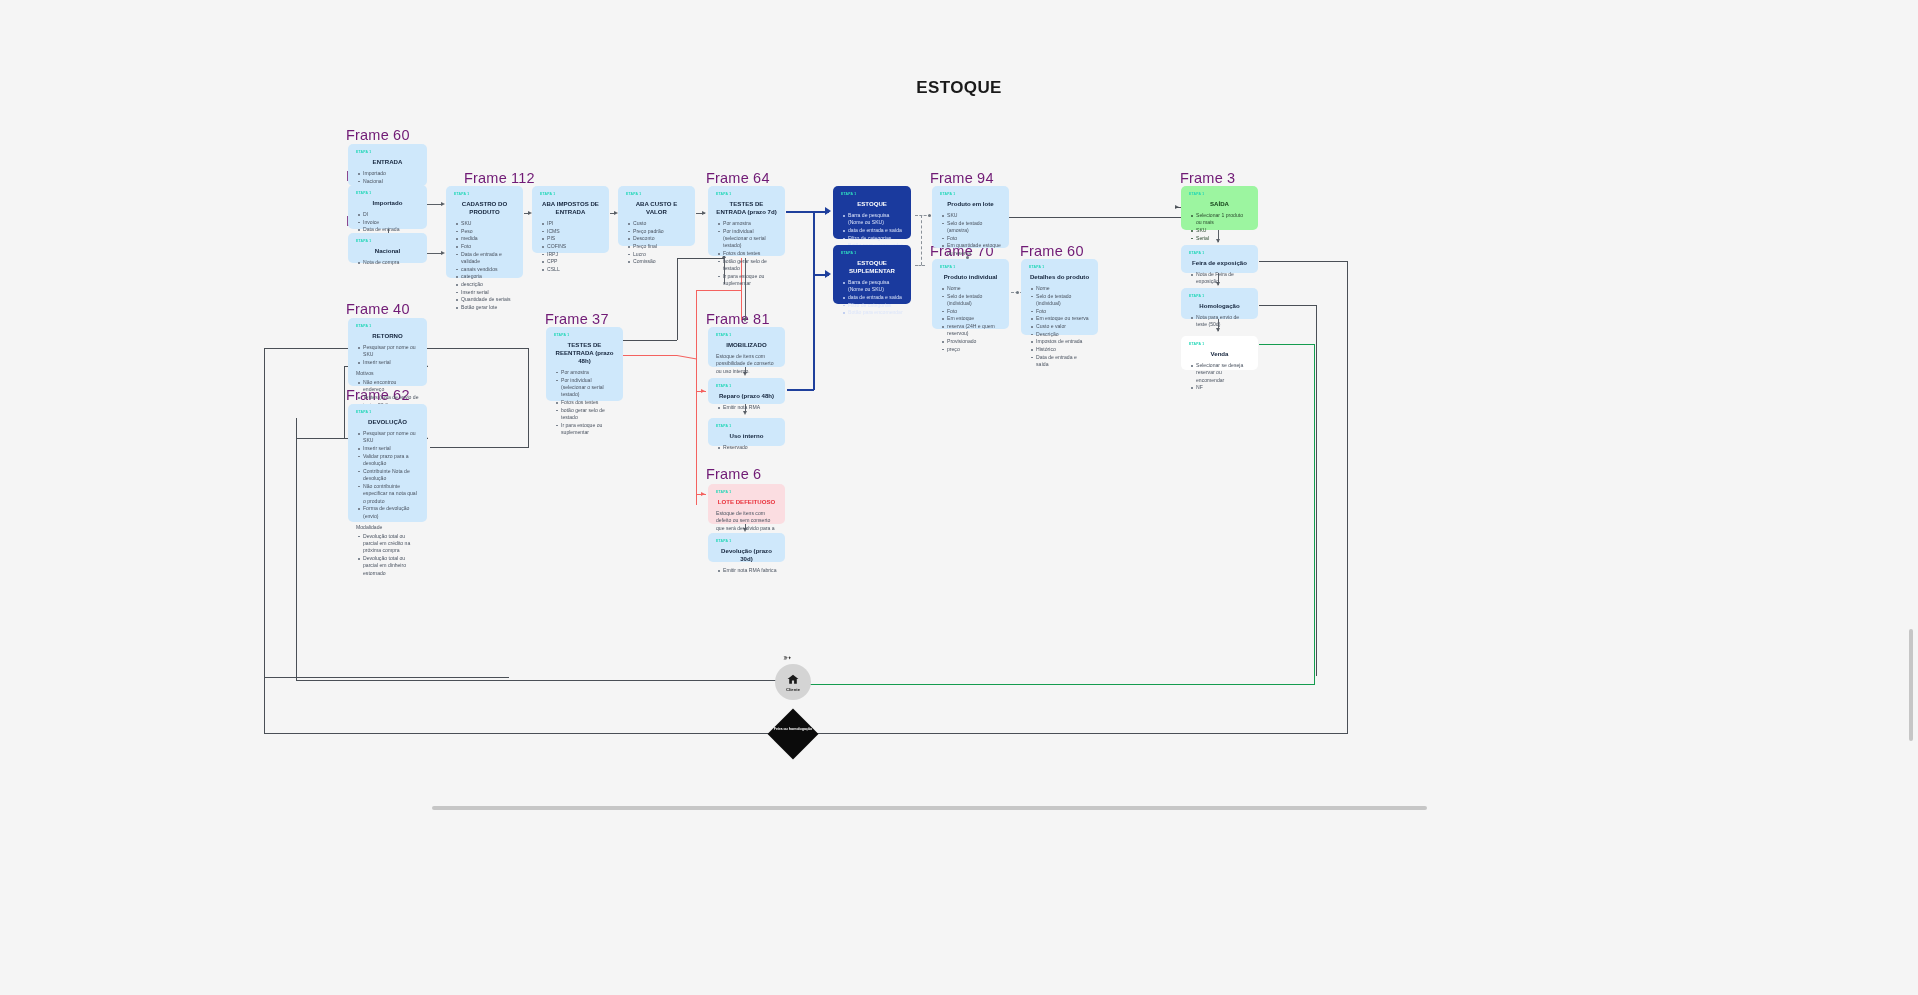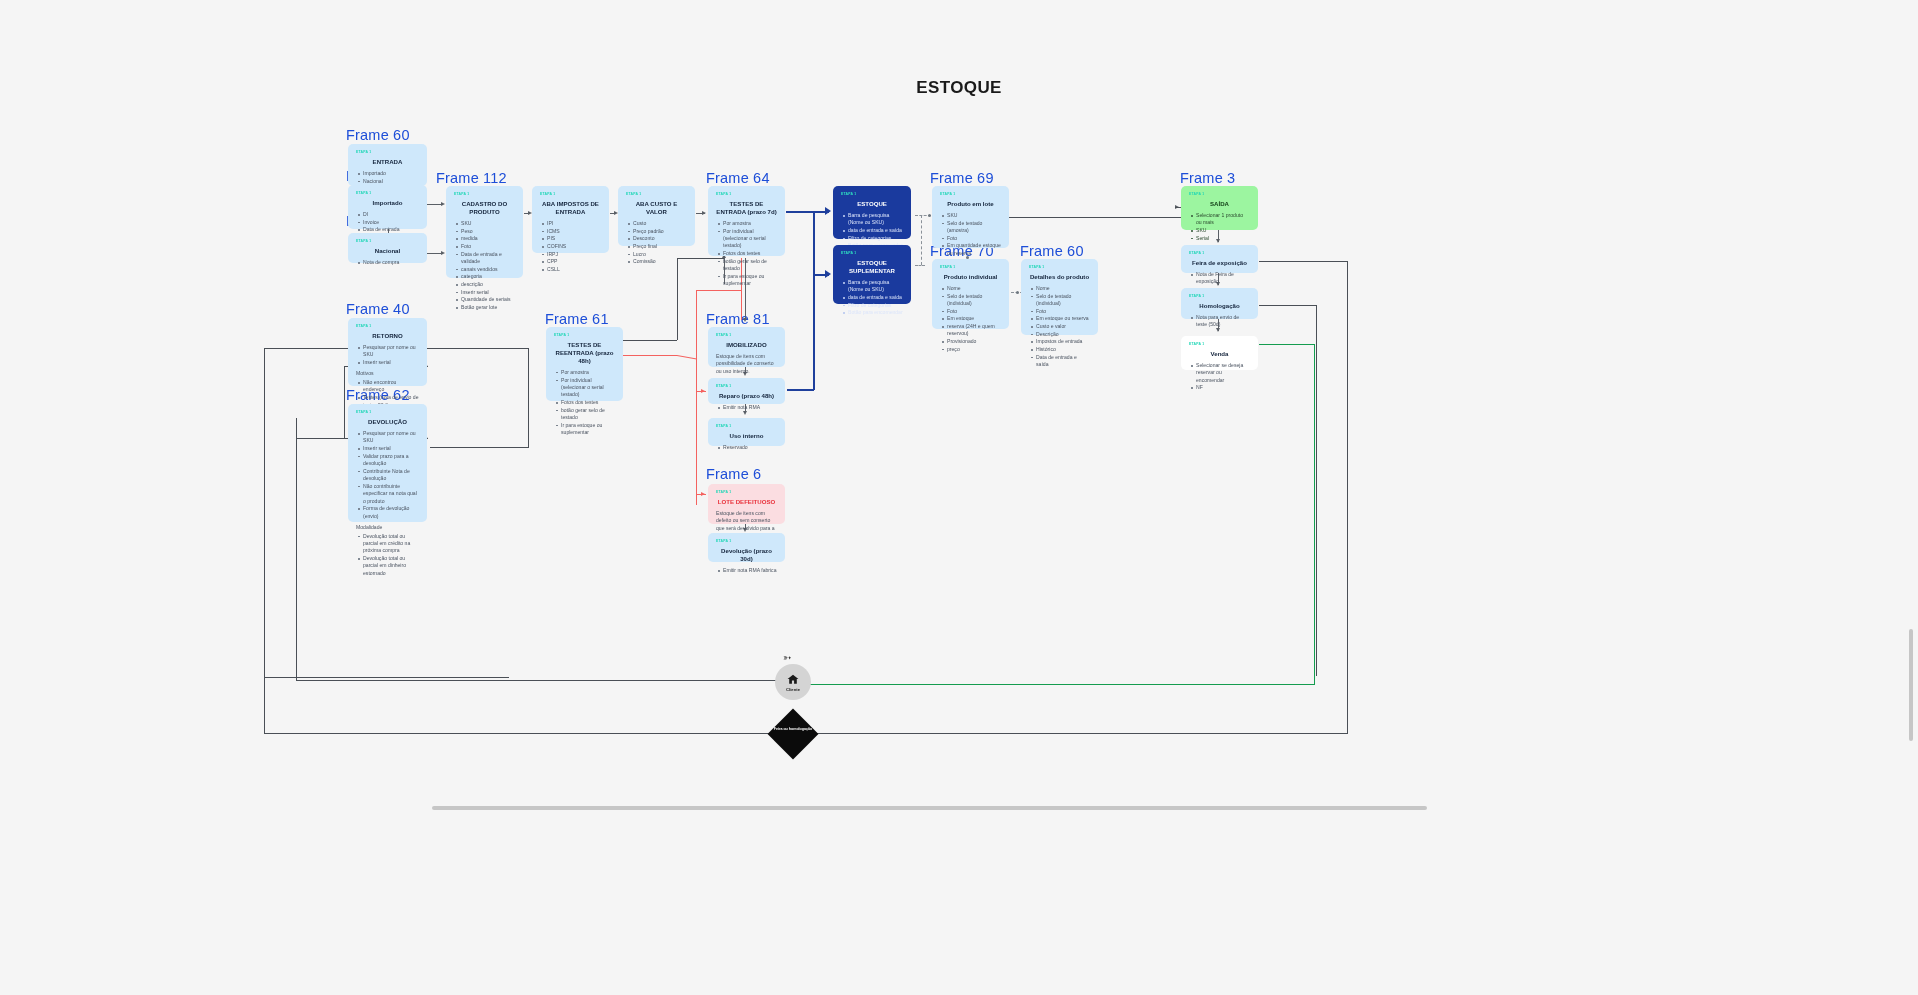--- a/index.html
+++ b/index.html
@@ -21,21 +21,21 @@
     top: 78px;
     text-align: center;
     font-size: 17px;
     font-weight: bold;
     color: #1a1a1a;
     letter-spacing: 0.4px;
   }
   .frame-label {
     position: absolute;
     font-size: 14.5px;
-    color: #1d4ed8;
+    color: #701a75;
     font-weight: 400;
     white-space: nowrap;
     letter-spacing: 0.2px;
   }
   .card {
     position: absolute;
     border-radius: 5px;
     padding: 6px 8px 8px 8px;
     font-size: 5.2px;
     line-height: 1.5;
@@ -184,26 +184,26 @@
 
 <div id="canvas">
 
   <div id="board-title">ESTOQUE</div>
 
   <div class="frame-label" style="left:346px;top:127px">Frame 60</div>
   <div class="frame-label" style="left:346px;top:168px">Frame 110</div>
   <div class="frame-label" style="left:346px;top:213px">Frame 111</div>
   <div class="frame-label" style="left:346px;top:301px">Frame 40</div>
   <div class="frame-label" style="left:346px;top:387px">Frame 62</div>
-  <div class="frame-label" style="left:436px;top:170px">Frame 112</div>
-  <div class="frame-label" style="left:545px;top:311px">Frame 61</div>
+  <div class="frame-label" style="left:464px;top:170px">Frame 112</div>
+  <div class="frame-label" style="left:545px;top:311px">Frame 37</div>
   <div class="frame-label" style="left:706px;top:170px">Frame 64</div>
   <div class="frame-label" style="left:706px;top:311px">Frame 81</div>
   <div class="frame-label" style="left:706px;top:466px">Frame 6</div>
-  <div class="frame-label" style="left:930px;top:170px">Frame 69</div>
+  <div class="frame-label" style="left:930px;top:170px">Frame 94</div>
   <div class="frame-label" style="left:930px;top:243px">Frame 70</div>
   <div class="frame-label" style="left:1020px;top:243px">Frame 60</div>
   <div class="frame-label" style="left:1180px;top:170px">Frame 3</div>
 
   <div class="vline" style="left:388px;top:186px;height:9px"></div>
   <div class="arrowhead down" style="left:385.5px;top:194px"></div>
 
   <div class="vline" style="left:388px;top:229px;height:9px"></div>
   <div class="arrowhead down" style="left:385.5px;top:237px"></div>
 

